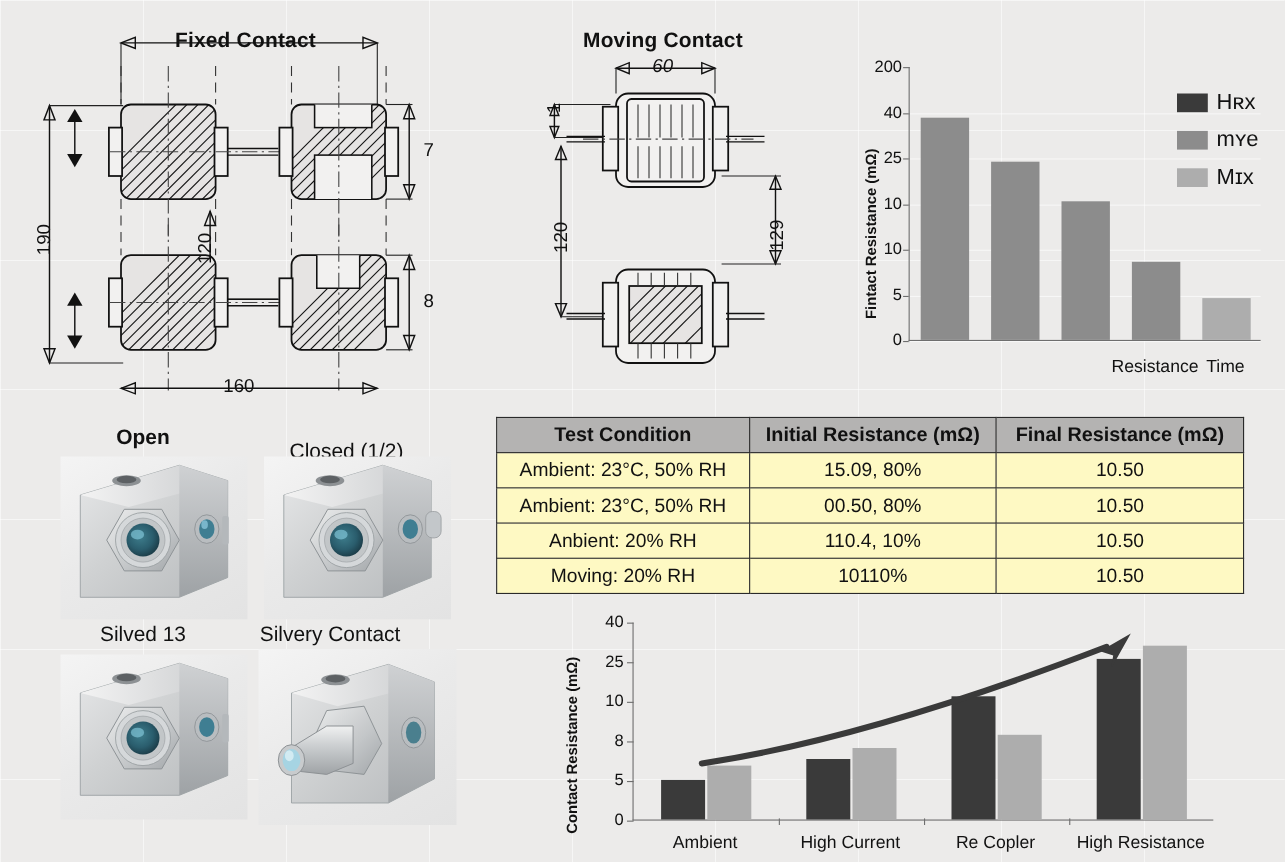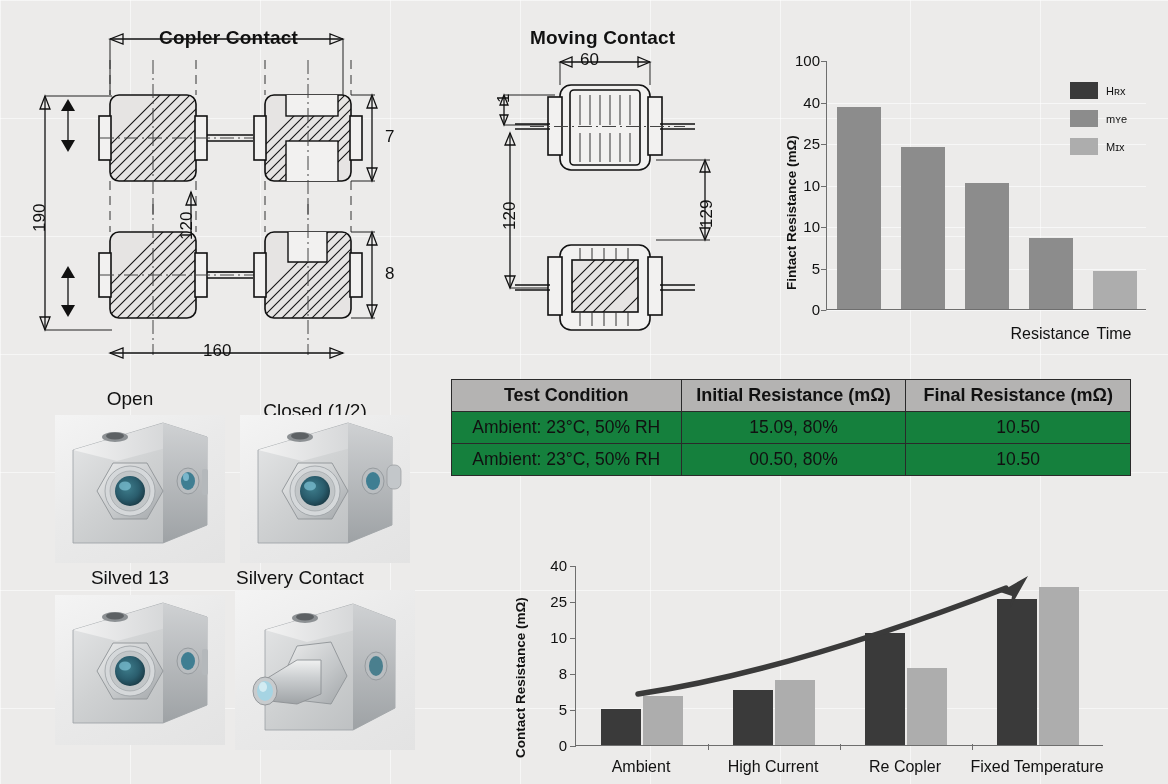--- a/index.html
+++ b/index.html
@@ -52,40 +52,40 @@
     background: #f4f3f2;
   }
   table.resistance th, table.resistance td {
     border: 1px solid #2a2a2a;
     text-align: center;
     padding: 5px 4px;
     font-weight: 500;
     white-space: nowrap;
   }
   table.resistance th { background: #b4b3b2; font-weight: 600; font-size: 18px; }
-  table.resistance td { background: #15803d; }
+  table.resistance td { background: #fef9c3; }
 
   
   .axis-title {
     font-size: 13.5px; font-weight: 700; white-space: nowrap;
     transform: rotate(-90deg); transform-origin: left top;
   }
   .ytick { font-size: 15px; font-weight: 500; text-align: right; white-space: nowrap; }
   .xtick { font-size: 16px; font-weight: 500; text-align: center; white-space: nowrap; }
   .bar { position: absolute; bottom: 0; }
   .legend-row { display: flex; align-items: center; gap: 8px; margin-bottom: 11px; }
   .legend-sw { width: 28px; height: 17px; display: block; }
-  .legend-lb { font-size: 11px; font-weight: 500; white-space: nowrap; }
+  .legend-lb { font-size: 20px; font-weight: 500; white-space: nowrap; }
 </style>
 </head>
 <body>
 
 <div id="page">
 
-  <div class="abs dtitle" style="left:159px; top:27px;">Copler Contact</div>
+  <div class="abs dtitle" style="left:159px; top:27px;">Fixed Contact</div>
 
   <svg class="draw" style="left:0px; top:0px; width:440px; height:375px;">
 
     <line class="ln" x1="110" y1="39" x2="343" y2="39"></line>
     <path class="ln" fill="#111" d="M110,39 l13,-5 l0,10 z"></path>
     <path class="ln" fill="#111" d="M343,39 l-13,-5 l0,10 z"></path>
     <line class="ln-thin" x1="110" y1="39" x2="110" y2="95"></line>
     <line class="ln-thin" x1="343" y1="39" x2="343" y2="95"></line>
 
     <line class="ln" x1="45" y1="96" x2="45" y2="330"></line>
@@ -328,26 +328,26 @@
       <line x1="168" y1="312" x2="168" y2="326"></line>
     </g>
     <rect class="body-w" x="88" y="257" width="14" height="58"></rect>
     <rect class="body-w" x="188" y="257" width="14" height="58"></rect>
     <line class="ln" x1="55" y1="285" x2="90" y2="285"></line>
     <line class="ln" x1="55" y1="290" x2="90" y2="290"></line>
     <line class="ln" x1="200" y1="285" x2="235" y2="285"></line>
     <line class="ln" x1="200" y1="290" x2="235" y2="290"></line>
   </svg>
 
-  <div class="abs dimtxt" style="left:580px; top:50px;">60</div>
+  <div class="abs dimtxt" style="left:593px; top:50px;font-style:italic;">60</div>
   <div class="abs dimtxt vert" style="left:494px; top:103px;">1</div>
   <div class="abs dimtxt vert" style="left:500px; top:230px;">120</div>
   <div class="abs dimtxt vert" style="left:697px; top:228px;">129</div>
 
-  <div class="abs photo-cap" style="left:65px; top:388px; width:130px;">Open</div>
+  <div class="abs photo-cap" style="left:65px; top:388px; width:130px;font-weight:bold;">Open</div>
   <div class="abs photo-cap" style="left:245px; top:400px; width:140px;">Closed (1/2)</div>
   <div class="abs photo-cap" style="left:65px; top:567px; width:130px;">Silved 13</div>
   <div class="abs photo-cap" style="left:220px; top:567px; width:160px;">Silvery Contact</div>
 
   <div class="photo" style="left:55px; top:415px; width:170px; height:148px;">
     <svg width="170" height="148" viewBox="0 0 170 148">
       <defs>
         <linearGradient id="mFace" x1="0" y1="0" x2="1" y2="1">
           <stop offset="0%" stop-color="#e7e8e9"></stop>
             <stop offset="45%" stop-color="#cfd1d2"></stop>
@@ -462,29 +462,39 @@
         <tr>
           <td>Ambient: 23°C, 50% RH</td>
           <td>15.09, 80%</td>
           <td>10.50</td>
         </tr>
         <tr>
           <td>Ambient: 23°C, 50% RH</td>
           <td>00.50, 80%</td>
           <td>10.50</td>
         </tr>
+        <tr>
+          <td>Anbient: 20% RH</td>
+          <td>110.4, 10%</td>
+          <td>10.50</td>
+        </tr>
+        <tr>
+          <td>Moving: 20% RH</td>
+          <td>10110%</td>
+          <td>10.50</td>
+        </tr>
       </tbody>
     </table>
   </div>
 
   <div class="abs" style="left:770px; top:45px; width:390px; height:300px;">
     <div class="axis-title" style="position:absolute; left:14px; top:245px;">Fintact Resistance (mΩ)</div>
 
     <div id="top-yticks">
-        <div class="ytick abs" style="left: 8px; top: 7px; width: 42px;">100</div>
+        <div class="ytick abs" style="left: 8px; top: 7px; width: 42px;">200</div>
         <div class="abs" style="left: 51px; top: 16px; width: 6px; height: 1.4px; background: rgb(110, 110, 110);"></div>
         <div class="ytick abs" style="left: 8px; top: 48.5px; width: 42px;">40</div>
         <div class="abs" style="left: 51px; top: 57.5px; width: 6px; height: 1.4px; background: rgb(110, 110, 110);"></div>
         <div class="abs" style="left: 56px; top: 57.5px; width: 320px; height: 1px; background: rgba(255, 255, 255, 0.6);"></div>
         <div class="ytick abs" style="left: 8px; top: 90px; width: 42px;">25</div>
         <div class="abs" style="left: 51px; top: 99px; width: 6px; height: 1.4px; background: rgb(110, 110, 110);"></div>
         <div class="abs" style="left: 56px; top: 99px; width: 320px; height: 1px; background: rgba(255, 255, 255, 0.6);"></div>
         <div class="ytick abs" style="left: 8px; top: 131.5px; width: 42px;">10</div>
         <div class="abs" style="left: 51px; top: 140.5px; width: 6px; height: 1.4px; background: rgb(110, 110, 110);"></div>
         <div class="abs" style="left: 56px; top: 140.5px; width: 320px; height: 1px; background: rgba(255, 255, 255, 0.6);"></div>
@@ -567,17 +577,17 @@
       <svg style="position:absolute; left:0; top:0; width:528px; height:180px; overflow:visible;">
         <path d="M62,128 C170,112 300,72 430,22" stroke="#3a3a3a" stroke-width="5.5" fill="none" stroke-linecap="round"></path>
         <path d="M452,10 L424,26 L436,30 L434,42 Z" fill="#3a3a3a"></path>
       </svg>
     </div>
 
     <div id="bot-xticks">
         <div class="xtick abs" style="left: 61px; top: 200px; width: 150px;">Ambient</div>
         <div class="xtick abs" style="left: 193px; top: 200px; width: 150px;">High Current</div>
         <div class="xtick abs" style="left: 325px; top: 200px; width: 150px;">Re Copler</div>
-        <div class="xtick abs" style="left: 457px; top: 200px; width: 150px;">Fixed Temperature</div>
+        <div class="xtick abs" style="left: 457px; top: 200px; width: 150px;">High Resistance</div>
       </div>
   </div>
 
 </div>
 
 </body></html>

